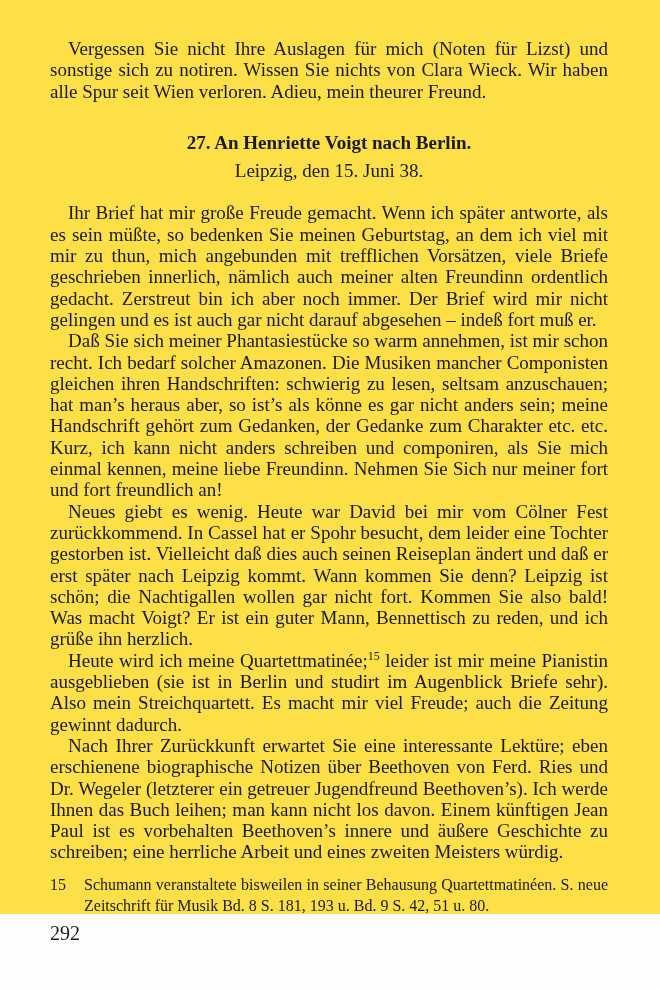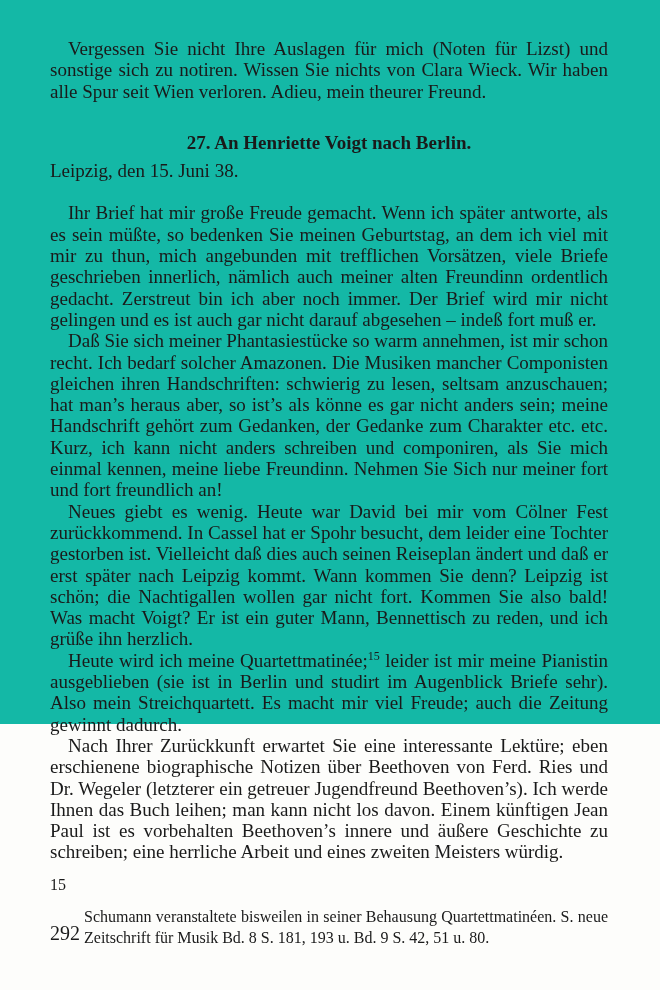--- a/index.html
+++ b/index.html
@@ -5,41 +5,41 @@
   html, body { margin: 0; padding: 0; }
   body {
     width: 660px; height: 990px;
     background: #fdfdfb;
     font-family: "Liberation Serif", serif;
     color: #1a1a1a;
     overflow: hidden;
   }
   .page {
     position: relative;
-    width: 660px; height: 724px;
-    background: #14b8a6;
+    width: 660px; height: 914px;
+    background: #fde047;
   }
   .textblock {
     position: absolute;
     left: 50px; top: 38px; width: 558px;
     font-size: 19px;
     line-height: 21.3px;
     text-align: justify;
     hyphens: auto;
     -webkit-hyphens: auto;
   }
   .textblock p { margin: 0; text-indent: 18px; }
   .heading {
     text-align: center;
     font-weight: bold;
     text-indent: 0 !important;
     margin-top: 30px !important;
   }
   .dateline {
-    text-align: left;
+    text-align: center;
     text-indent: 0 !important;
     margin-top: 7px !important;
   }
   .salutation {
     font-style: italic;
     text-align: left;
     text-indent: 33px !important;
     margin-top: 21px !important;
   }
   .body-start { margin-top: 21px !important; }
@@ -56,21 +56,20 @@
     line-height: 21.3px;
     display: flex;
     align-items: flex-start;
     text-align: justify;
   }
   .footnote .fn-num {
     flex: 0 0 34px;
   }
   .footnote .fn-text {
     flex: 1 1 auto;
-    margin-top: 32px;
   }
   .page-number {
     position: absolute;
     left: 50px; top: 922px;
     font-size: 20px;
   }
 </style>
 </head>
 <body>
 

